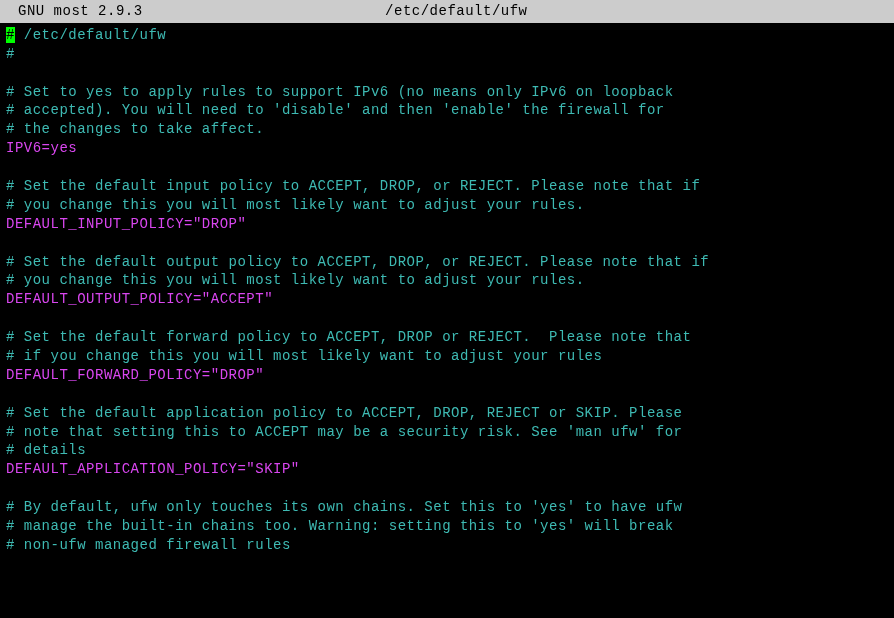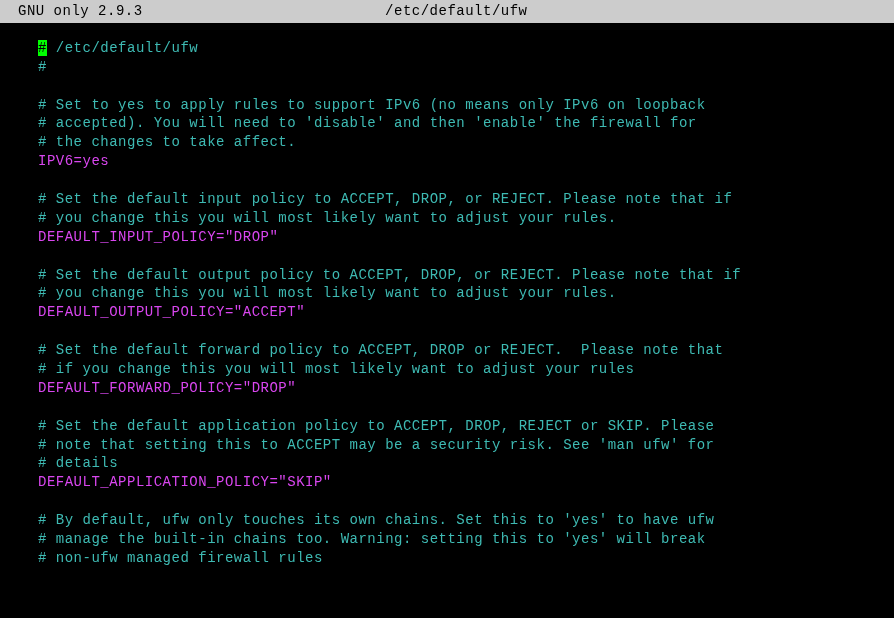--- a/index.html
+++ b/index.html
@@ -26,40 +26,39 @@
     }
     .header-title {
       padding-left: 14px;
     }
     .header-file {
       margin-left: auto;
       margin-right: auto;
       padding-right: 120px;
     }
     .editor {
-      padding: 16px 6px;
+      padding: 3px 6px;
       white-space: pre;
       letter-spacing: 0.5px;
-      margin-left: 32px;
     }
     .comment {
       color: #3ebab3;
     }
     .value {
       color: #d946ef;
     }
     .cursor {
       background: #00ff00;
       color: #000;
     }
     .line {
       display: block;
     }
   </style>
 </head>
 <body>
 
 <div class="header">
-  <span class="header-title">GNU only 2.9.3</span>
+  <span class="header-title">GNU most 2.9.3</span>
   <span class="header-file">/etc/default/ufw</span>
 </div>
 
 <div class="editor" id="editor-area"><span class="line"><span class="cursor">#</span><span class="comment"> /etc/default/ufw</span></span><span class="line comment">#</span><span class="line">&nbsp;</span><span class="line comment"># Set to yes to apply rules to support IPv6 (no means only IPv6 on loopback</span><span class="line comment"># accepted). You will need to 'disable' and then 'enable' the firewall for</span><span class="line comment"># the changes to take affect.</span><span class="line value">IPV6=yes</span><span class="line">&nbsp;</span><span class="line comment"># Set the default input policy to ACCEPT, DROP, or REJECT. Please note that if</span><span class="line comment"># you change this you will most likely want to adjust your rules.</span><span class="line value">DEFAULT_INPUT_POLICY="DROP"</span><span class="line">&nbsp;</span><span class="line comment"># Set the default output policy to ACCEPT, DROP, or REJECT. Please note that if</span><span class="line comment"># you change this you will most likely want to adjust your rules.</span><span class="line value">DEFAULT_OUTPUT_POLICY="ACCEPT"</span><span class="line">&nbsp;</span><span class="line comment"># Set the default forward policy to ACCEPT, DROP or REJECT.  Please note that</span><span class="line comment"># if you change this you will most likely want to adjust your rules</span><span class="line value">DEFAULT_FORWARD_POLICY="DROP"</span><span class="line">&nbsp;</span><span class="line comment"># Set the default application policy to ACCEPT, DROP, REJECT or SKIP. Please</span><span class="line comment"># note that setting this to ACCEPT may be a security risk. See 'man ufw' for</span><span class="line comment"># details</span><span class="line value">DEFAULT_APPLICATION_POLICY="SKIP"</span><span class="line">&nbsp;</span><span class="line comment"># By default, ufw only touches its own chains. Set this to 'yes' to have ufw</span><span class="line comment"># manage the built-in chains too. Warning: setting this to 'yes' will break</span><span class="line comment"># non-ufw managed firewall rules</span></div>
 
 </body></html>

